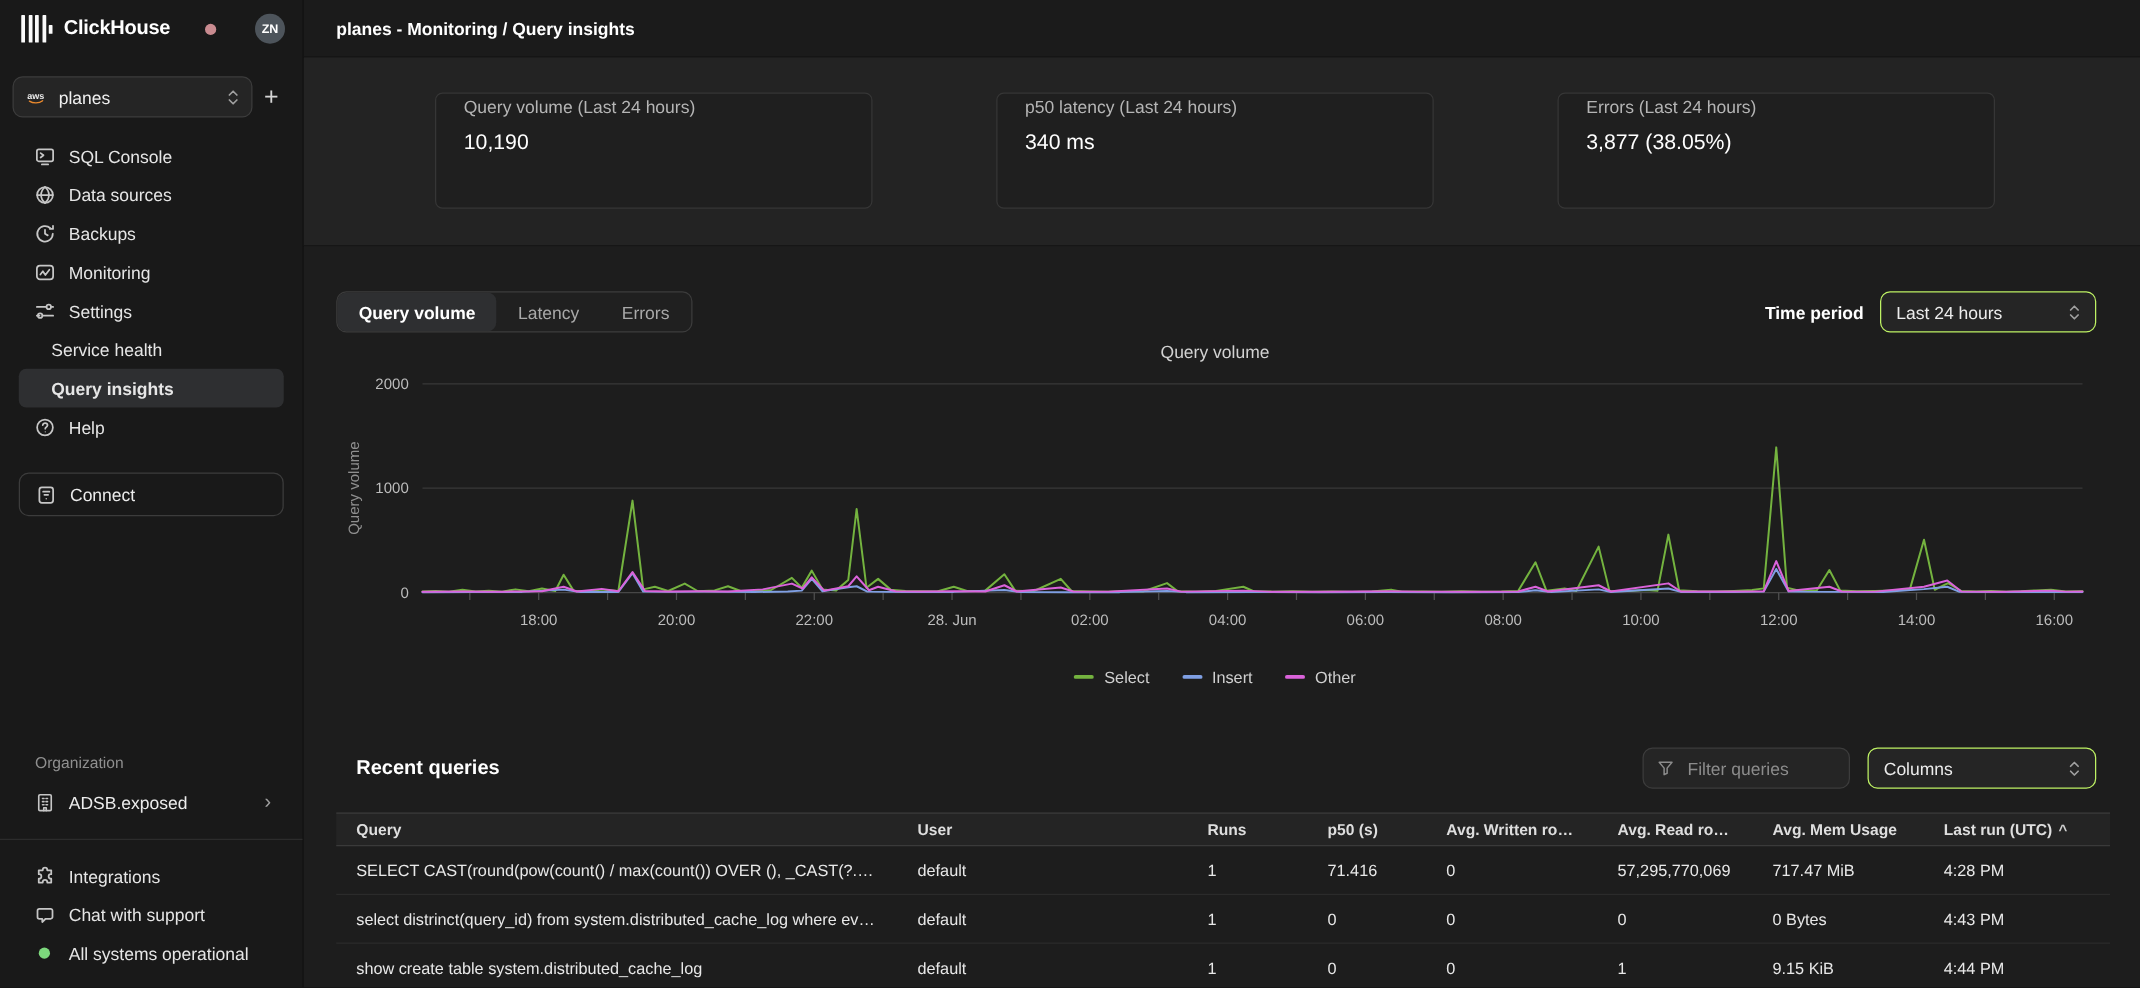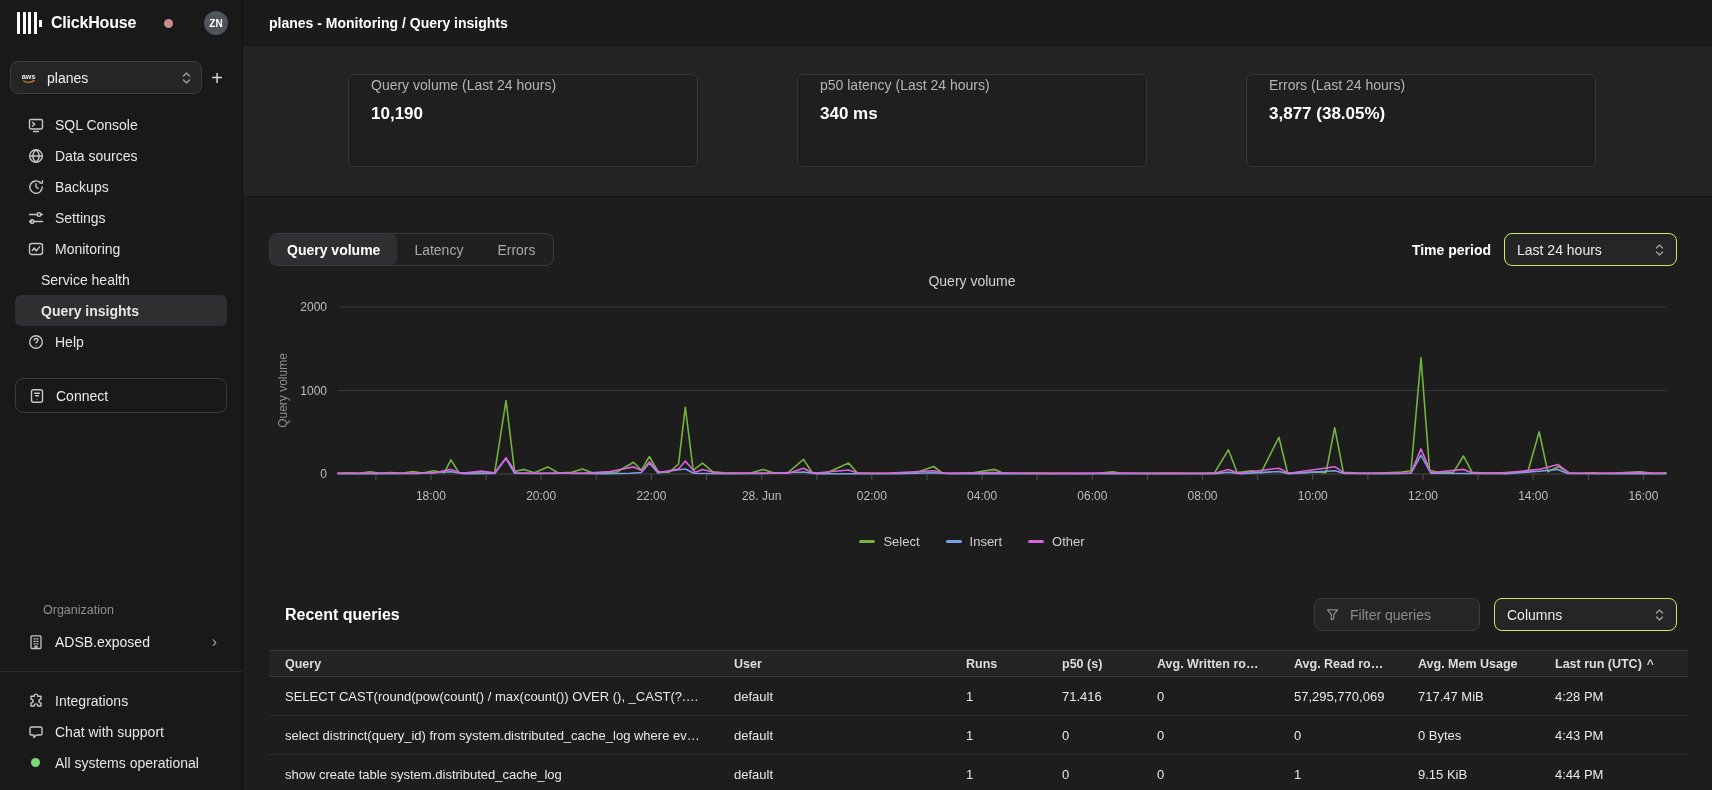--- a/index.html
+++ b/index.html
@@ -21,36 +21,36 @@
   .caret-ud{margin-left:auto;display:flex;color:#9f9f9f;}
   .add-btn{width:30px;text-align:center;font-size:20px;font-weight:400;color:#d6d6d6;cursor:pointer;line-height:30px;}
   .nav{margin-top:15px;flex:none;}
   .nav-item{height:31px;margin:0 15px;padding-left:12px;display:flex;align-items:center;gap:11px;border-radius:6px;font-size:14px;color:#e6e6e6;cursor:pointer;white-space:nowrap;}
   .nav-item.indent{padding-left:26px;}
   .nav-item.active{background:#2e2f31;font-weight:bold;}
   .ico{width:17px;height:17px;color:#c6c6c6;display:flex;align-items:center;justify-content:center;flex:none;}
   .ico svg{display:block;}
   .connect-btn{margin:21px 15px 0;height:33px;border:1px solid #3c3c3c;border-radius:8px;display:flex;align-items:center;padding:0 12px;gap:11px;font-size:14px;color:#ececec;cursor:pointer;flex:none;}
   .side-spacer{flex:1;}
-  .org-label{padding-left:43px;font-size:12.5px;color:#8f8f8f;}
+  .org-label{padding-left:28px;font-size:12.5px;color:#8f8f8f;}
   .org-row{height:31px;margin:9px 15px 6px;padding:0 10px 0 12px;display:flex;align-items:center;gap:11px;font-size:14px;border-radius:6px;cursor:pointer;}
   .chev-right{margin-left:auto;color:#9f9f9f;font-size:16px;line-height:1;}
   .sidebar-divider{border:none;border-top:1px solid #2c2c2c;margin:8px 0 13px;}
   .side-footer{flex:none;padding-bottom:12px;}
   .status-dot{width:9px;height:9px;border-radius:50%;background:#7dd87d;}
 
   
   .topbar{position:absolute;left:243px;top:0;width:1469px;height:46px;background:#1b1b1b;border-bottom:1px solid #151515;box-sizing:border-box;display:flex;align-items:center;padding:0 26px;}
   .breadcrumb{font-size:14px;font-weight:700;color:#fff;}
 
   
   .band{position:absolute;left:243px;top:46px;width:1469px;height:151px;background:#232323;border-bottom:1px solid #161616;box-sizing:border-box;display:flex;gap:99px;padding:28px 0 0 105px;}
   .stat-card{width:350px;height:93px;background:#1f1f1f;border:1px solid #363636;border-radius:6px;box-sizing:border-box;padding:2px 22px;flex:none;}
   .stat-label{font-size:14px;color:#b5b5b5;}
-  .stat-value{font-size:17px;font-weight:700;color:#fff;margin-top:11px;}
+  .stat-value{font-size:17px;font-weight:400;color:#fff;margin-top:11px;}
 
   
   .main{position:absolute;left:243px;top:197px;width:1469px;height:593px;background:#1d1d1d;}
   .controls-row{position:absolute;left:26px;right:35px;top:36px;height:33px;display:flex;align-items:center;}
   .tab-group{display:flex;height:33px;border:1px solid #3c3c3c;border-radius:8px;overflow:hidden;box-sizing:border-box;background:#202020;}
   .tab{padding:0 17px;display:flex;align-items:center;font-size:14px;color:#a9a9a9;cursor:pointer;}
   .tab.active{background:#2e2f31;color:#fff;font-weight:700;border-radius:7px;}
   .time-period{margin-left:auto;display:flex;align-items:center;gap:13px;}
   .tp-label{font-size:14px;font-weight:700;color:#fff;}
   .select{height:33px;background:#252525;border:1px solid #bef264;border-radius:8px;display:flex;align-items:center;padding:0 12px;font-size:14px;color:#ececec;box-sizing:border-box;cursor:pointer;}
@@ -140,35 +140,35 @@
               <path d="M14.2 8a6.2 6.2 0 1 1-1.9-4.4"></path>
               <path d="M14.4 1.6v2.5h-2.5"></path>
               <path d="M8 4.8V8l2.2 1.3"></path>
             </svg>
           </span>
           <span>Backups</span>
         </div>
         <div class="nav-item">
           <span class="ico">
             <svg width="16" height="16" viewBox="0 0 16 16" fill="none" stroke="currentColor" stroke-width="1.4" stroke-linecap="round" stroke-linejoin="round">
+              <rect x="1.5" y="2.5" width="13" height="11" rx="2.5"></rect>
+              <path d="M4.3 9.6l2-2.6 2 3 3.2-4.2"></path>
+            </svg>
+          </span>
+          <span>Monitoring</span>
+        </div>
+        <div class="nav-item">
+          <span class="ico">
+            <svg width="16" height="16" viewBox="0 0 16 16" fill="none" stroke="currentColor" stroke-width="1.4" stroke-linecap="round" stroke-linejoin="round">
               <path d="M1.5 4.5h7.6M12.9 4.5h1.6M1.5 11.5h2.1M6 11.5h8.5"></path>
               <circle cx="11" cy="4.5" r="1.8"></circle>
               <circle cx="4.1" cy="11.5" r="1.8"></circle>
             </svg>
           </span>
           <span>Settings</span>
-        </div>
-        <div class="nav-item">
-          <span class="ico">
-            <svg width="16" height="16" viewBox="0 0 16 16" fill="none" stroke="currentColor" stroke-width="1.4" stroke-linecap="round" stroke-linejoin="round">
-              <rect x="1.5" y="2.5" width="13" height="11" rx="2.5"></rect>
-              <path d="M4.3 9.6l2-2.6 2 3 3.2-4.2"></path>
-            </svg>
-          </span>
-          <span>Monitoring</span>
         </div>
         <div class="nav-item indent">
           <span>Service health</span>
         </div>
         <div class="nav-item indent active">
           <span>Query insights</span>
         </div>
         <div class="nav-item">
           <span class="ico">
             <svg width="16" height="16" viewBox="0 0 16 16" fill="none" stroke="currentColor" stroke-width="1.4" stroke-linecap="round" stroke-linejoin="round">

